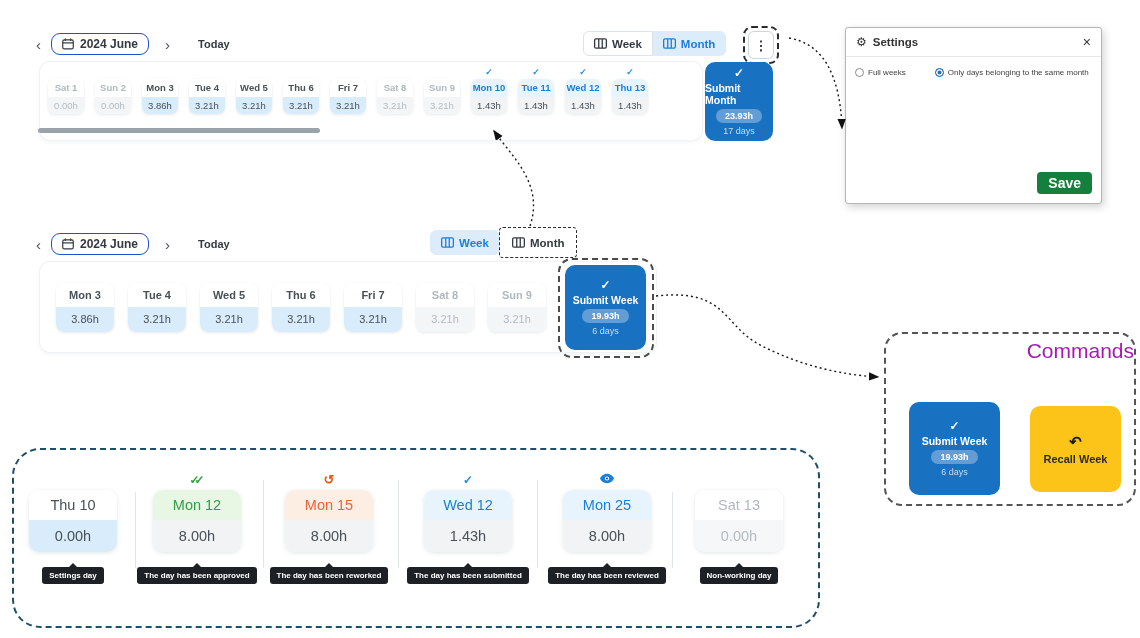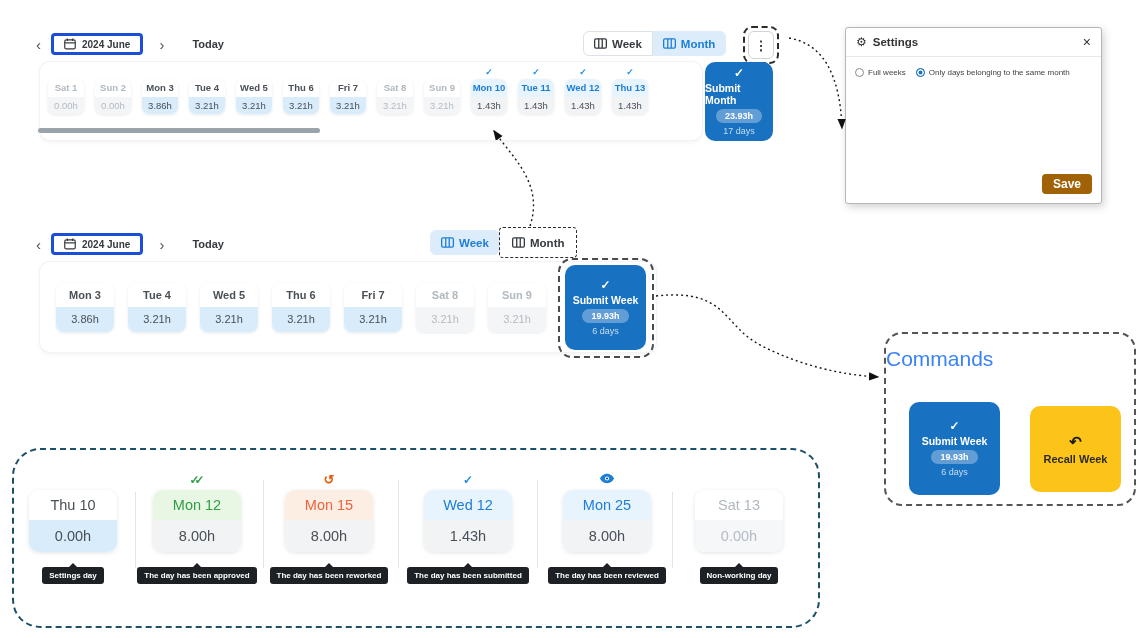--- a/index.html
+++ b/index.html
@@ -4,22 +4,22 @@
 <style>
   * { margin:0; padding:0; box-sizing:border-box; }
   html,body { background:#fff; }
   .page { position:relative; width:1140px; height:638px; background:#fff;
           font-family:"Liberation Sans", sans-serif; overflow:hidden; }
 
   
   .navbar { position:absolute; display:flex; align-items:center; }
   .chev { font-size:15px; color:#495057; cursor:pointer; line-height:1; padding:0 2px; }
   .cal-btn { display:flex; align-items:center; gap:6px; height:22px; padding:0 10px;
-             background:#fff; border:3px solid #1d4ed8; border-radius:4px;
-             font-size:10px; font-weight:bold; color:#343a40; cursor:pointer; }
+             background:#fff; border:1px solid #1d4ed8; border-radius:9px;
+             font-size:12px; font-weight:bold; color:#343a40; cursor:pointer; }
   .today { font-size:11px; font-weight:bold; color:#343a40; cursor:pointer; }
 
   
   .tgl { display:inline-flex; align-items:center; gap:5px; height:25px; padding:0 10px;
          background:#fff; border:1px solid #dee2e6; font-size:11.5px; font-weight:bold;
          color:#343a40; cursor:pointer; }
   .tgl.first  { border-radius:6px 0 0 6px;justify-content:flex-end; }
   .tgl.second { border-radius:0 6px 6px 0; border-left:none; }
   .tgl.active { background:#dcecfb; border-color:#dcecfb; color:#1c7ed6; }
   .tgl.plain  { border:none; border-radius:4px; }
@@ -73,31 +73,31 @@
   .dash-outline-thin { position:absolute; border:1.5px dashed #2b2b2b; border-radius:4px; padding:2px; background:#fff; }
 
   
   .settings { position:absolute; left:845px; top:27px; width:257px; height:177px; background:#fff;
               border:1px solid #b5b5b5; border-radius:3px; box-shadow:2px 3px 8px rgba(0,0,0,.18); }
   .settings-head { display:flex; align-items:center; gap:6px; padding:7px 10px; border-bottom:1px solid #e8e8e8; }
   .settings-head .gear { font-size:12px; color:#333; line-height:1; }
   .settings-head .stitle { font-size:11.5px; font-weight:bold; color:#333; flex:1; }
   .settings-head .sclose { font-size:14px; color:#333; cursor:pointer; line-height:1; }
   .settings-body { padding:7px 9px; font-size:8px; color:#3f3f3f; line-height:1.45; }
-  .radio-row { display:flex; align-items:flex-end; gap:10px; margin-top:3px; }
+  .radio-row { display:flex; align-items:flex-end; gap:29px; margin-top:3px; }
   .radio-opt { display:flex; align-items:center; gap:4px; cursor:pointer; }
   .radio { width:9px; height:9px; border-radius:50%; border:1px solid #8a8a8a; background:#fff; }
   .radio.sel { border:1px solid #1971c2; background:#1971c2; box-shadow:inset 0 0 0 1.5px #fff; }
-  .save-btn { position:absolute; right:9px; bottom:9px; background:#a16207; color:#fff;
-              font-size:12px; font-weight:bold; padding:3px 11px; border-radius:4px; cursor:pointer; }
+  .save-btn { position:absolute; right:9px; bottom:9px; background:#15803d; color:#fff;
+              font-size:14px; font-weight:bold; padding:3px 11px; border-radius:4px; cursor:pointer; }
 
   
   .commands { position:absolute; left:884px; top:332px; width:252px; height:174px;
               border:2.5px dashed #555; border-radius:18px; background:#fff; }
-  .commands-title { text-align:left; margin-top:13px; font-size:21px; color:#3b82f6; }
+  .commands-title { text-align:right; margin-top:5px; font-size:21px; color:#a21caf; }
   .cmd-submit { position:absolute; left:23px; top:68px; width:91px; height:93px; }
   .cmd-recall { position:absolute; left:144px; top:72px; width:91px; height:86px;
                 background:#fcc419; border-radius:10px; color:#2b2b2b;
                 display:flex; flex-direction:column; align-items:center; justify-content:center;
                 gap:4px; cursor:pointer; }
   .cmd-recall .ricon { font-size:15px; font-weight:bold; color:#1a1a1a; line-height:1; }
   .cmd-recall .rlabel { font-size:11px; font-weight:bold; }
 
   
   .statusbox { position:absolute; left:12px; top:448px; width:808px; height:180px;

